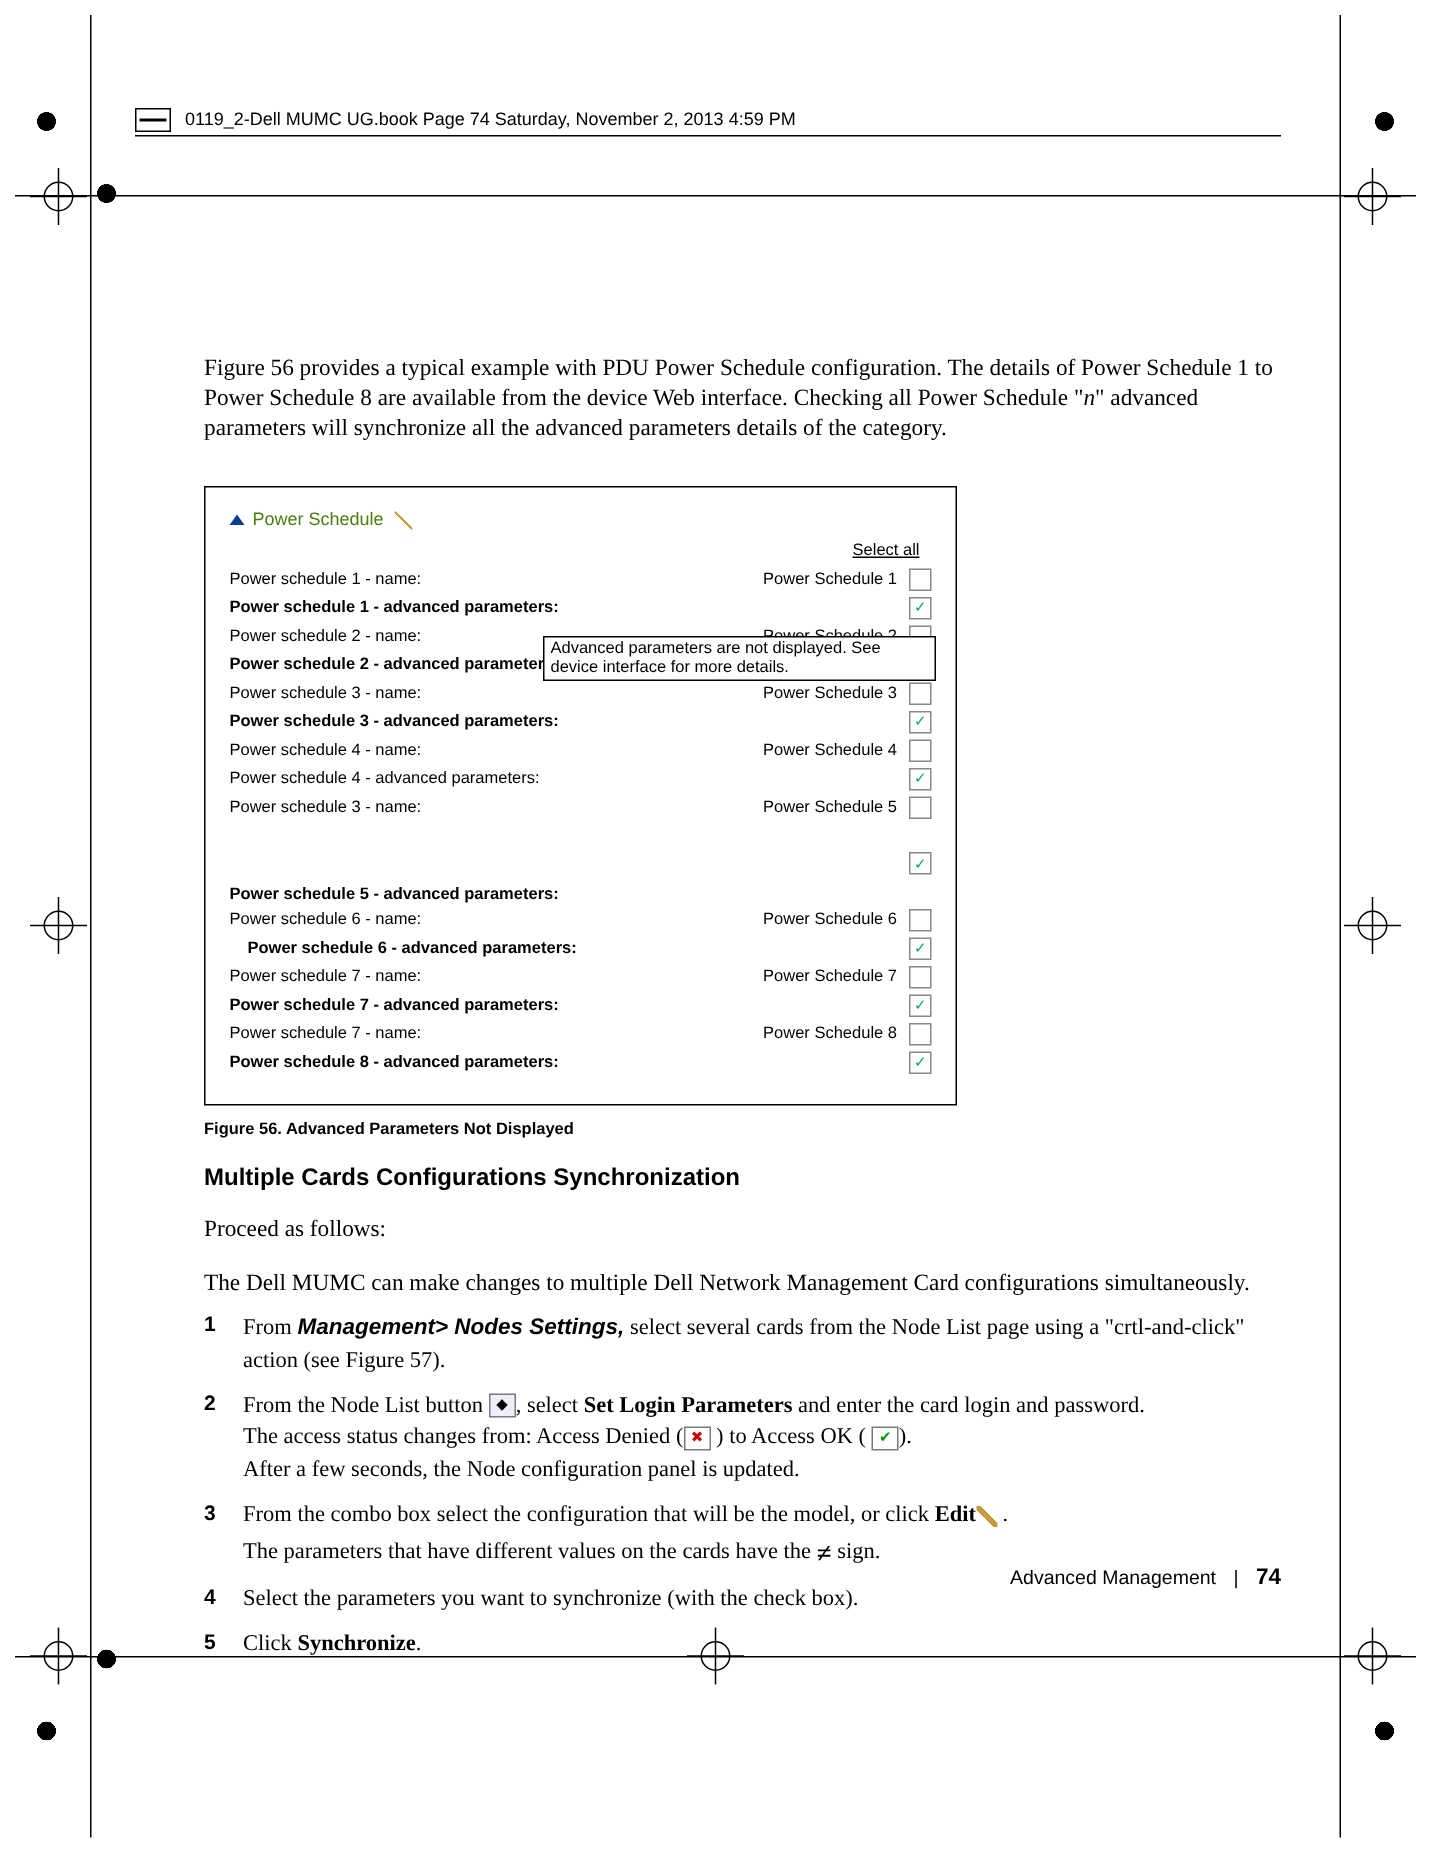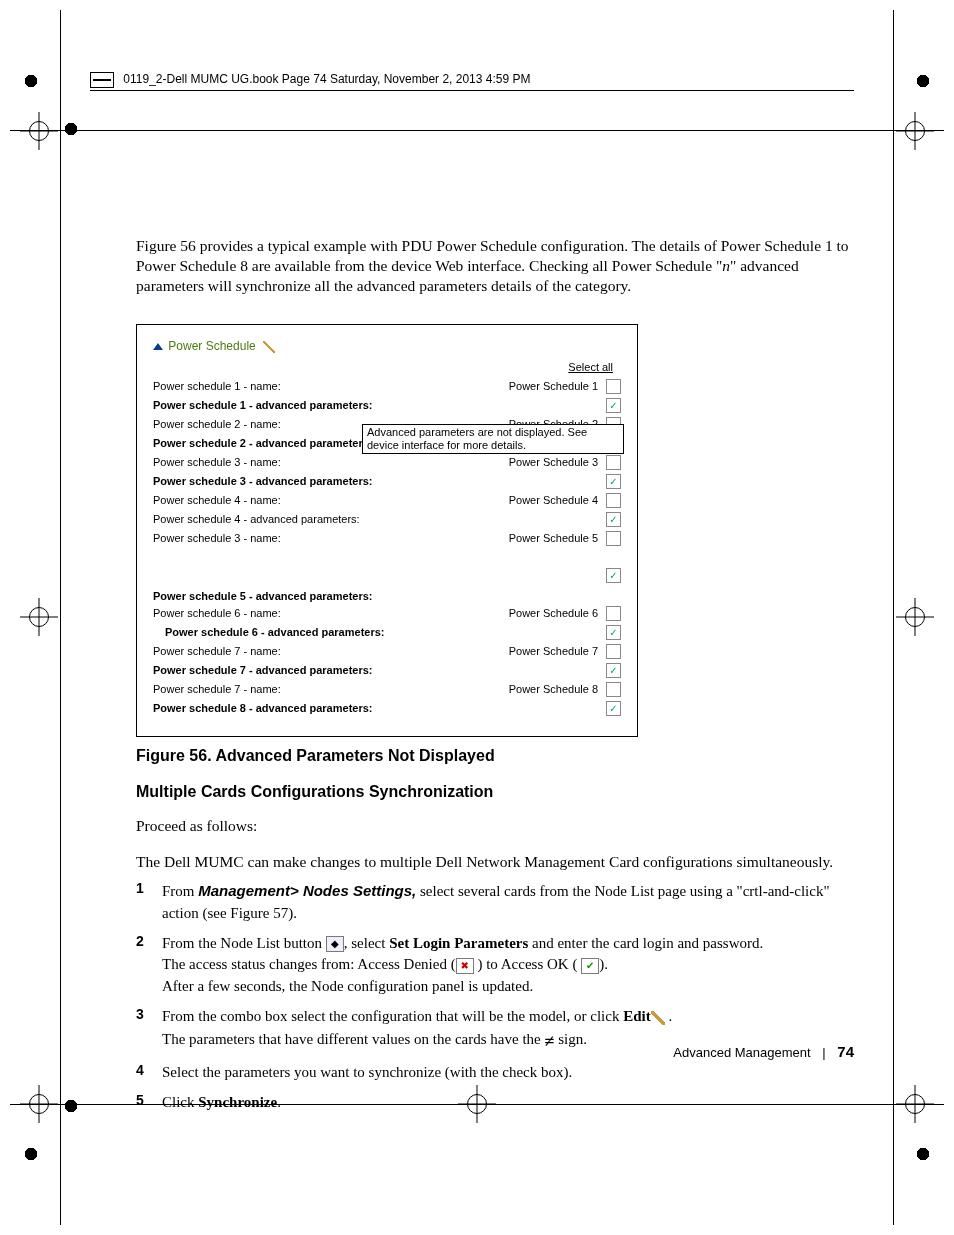--- a/index.html
+++ b/index.html
@@ -126,21 +126,21 @@
   border:1px solid #000;
   font-size:11px;
   padding:1px 4px;
   line-height:1.2;
   width: 252px;
   font-family: Tahoma, Arial, sans-serif;
 }
 .fig-caption {
   font-family: Arial, sans-serif;
   font-weight: bold;
-  font-size: 16px;
+  font-size: 11px;
   margin: 10px 0 18px 0;
 }
 .h3 {
   font-family: Arial, sans-serif;
   font-weight: bold;
   font-size: 16px;
   margin-bottom: 8px;
 }
 ol.steps {
   list-style: none;

